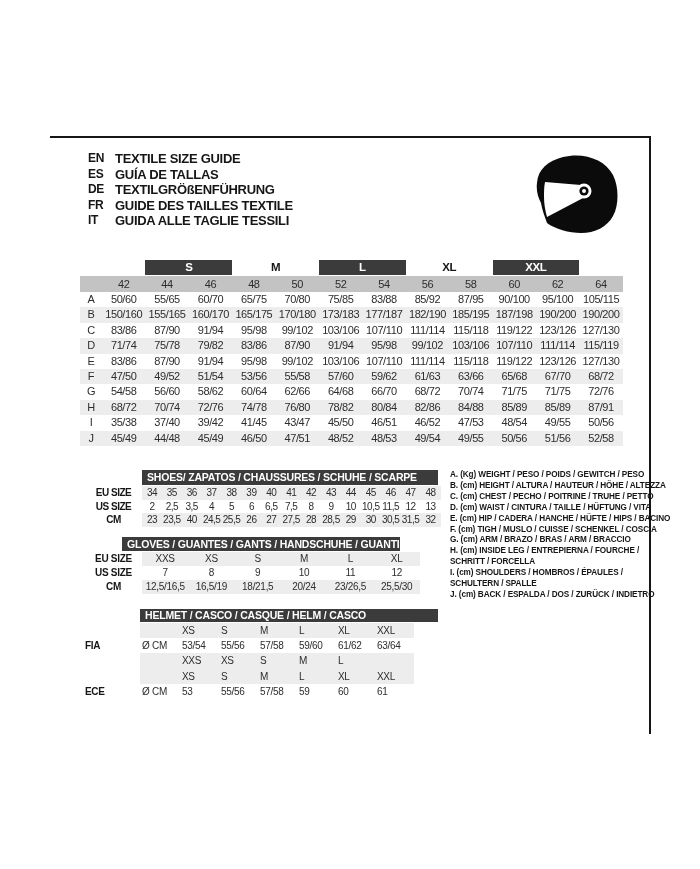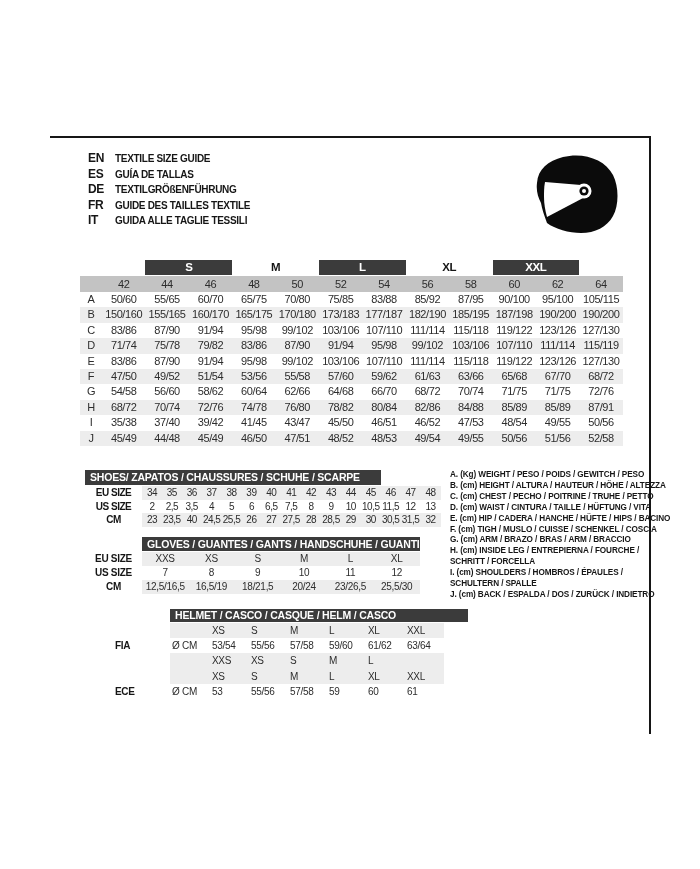--- a/index.html
+++ b/index.html
@@ -9,21 +9,21 @@
     overflow:hidden;
   }
   .frame {
     position:absolute; left:50px; top:136px; width:599px; height:597px;
     border-top:2px solid #161616; border-right:2px solid #161616;
   }
   
   .langs { position:absolute; left:88px; top:151px; }
   .lang-row { display:flex; height:15.6px; line-height:15.6px; }
   .lang-code { width:27px; font-weight:bold; font-size:12px; letter-spacing:-0.3px; color:#161616; }
-  .lang-title { font-weight:bold; font-size:10px; letter-spacing:-0.3px; color:#161616; }
+  .lang-title { font-weight:bold; font-size:13px; letter-spacing:-0.3px; color:#161616; }
   
   .helmet-art { position:absolute; left:533px; top:153px; width:88px; height:82px; }
   
   .apparel { position:absolute; left:80px; top:260px; width:543px; border-collapse:collapse; table-layout:fixed; }
   .apparel td {
     padding:0; text-align:center; font-size:11px; letter-spacing:-0.4px;
     height:15.4px; line-height:15.4px; white-space:nowrap; color:#2d2d2d;
   }
   .apparel tr.grouprow td { height:15px; line-height:15px; border-bottom:1px solid #fff; }
   .apparel td.gbar-dark { background:var(--dark-bar,#3b3b3b); color:#fff; font-weight:bold; font-size:11.5px; }
@@ -34,28 +34,28 @@
   .section { position:absolute; }
   .sec-bar {
     background:var(--dark-bar,#3b3b3b); color:#fff; font-weight:bold; font-size:10.5px;
     letter-spacing:-0.2px; padding-left:5px; box-sizing:border-box; white-space:nowrap;
   }
   .sec-table { border-collapse:collapse; table-layout:fixed; margin-top:1px; }
   .sec-table td { padding:0; white-space:nowrap; color:#2d2d2d; }
   .sec-table td.seclabel { font-weight:bold; text-align:left; color:#161616; }
   .sec-table td.shade { background:var(--stripe,#ededed); }
   #shoes { left:85px; top:470px; }
-  #shoes .sec-bar { width:296px; height:15px; line-height:15px; }
+  #shoes .sec-bar { margin-left:57px; width:296px; height:15px; line-height:15px; }
   #shoes td { height:13.5px; line-height:13.5px; font-size:10px; letter-spacing:-0.5px; text-align:center; }
   #shoes td.seclabel { font-size:10px; }
   #gloves { left:85px; top:537px; }
-  #gloves .sec-bar { margin-left:57px; width:278px; height:14px; line-height:14px; }
+  #gloves .sec-bar { margin-left:37px; width:278px; height:14px; line-height:14px; }
   #gloves td { height:14px; line-height:14px; font-size:10px; letter-spacing:-0.3px; text-align:center; }
   #gloves td.seclabel { font-size:10px; }
-  #helmets { left:85px; top:609px;margin-left:30px; }
+  #helmets { left:85px; top:609px; }
   #helmets .sec-bar { margin-left:55px; width:298px; height:13px; line-height:13px; }
   #helmets td { height:15.2px; line-height:15.2px; font-size:10px; letter-spacing:-0.3px; text-align:left; padding-left:2px; }
   #helmets td.seclabel { font-size:10px; padding-left:0; }
   
   .legend { position:absolute; left:450px; top:470px; width:200px; }
   .legend-line {
     font-weight:bold; font-size:8.2px; line-height:10.9px; letter-spacing:-0.1px;
     white-space:nowrap; color:#161616;
   }
 </style>

